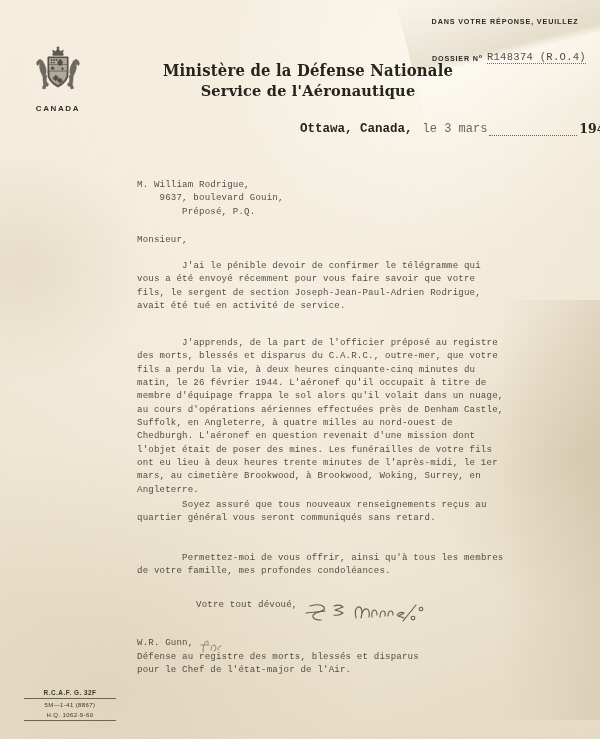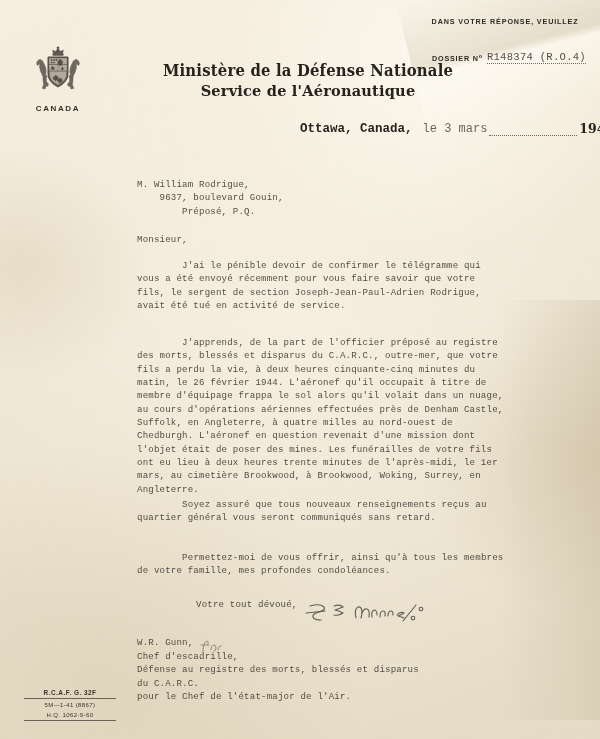--- a/index.html
+++ b/index.html
@@ -398,23 +398,21 @@
           <path d="M4 15 q0 -10 4 -11 q2 0 1 3"></path>
           <path d="M2 8 L10 8"></path>
           <path d="M12 13 q0 -5 3 -5 q2 0 2 3 q0 3 -2 3"></path>
           <path d="M19 13 q0 -4 3 -4"></path>
         </g>
       </svg>
     </div>
 
     <div class="sig-lines">
       <div class="sig-line">W.R. Gunn,</div>
-      <div class="sig-line">Chef d'escadrille,</div>
       <div class="sig-line">Défense au registre des morts, blessés et disparus</div>
-      <div class="sig-line">du C.A.R.C.</div>
       <div class="sig-line">pour le Chef de l'état-major de l'Air.</div>
     </div>
 
     <div id="footer-codes">
       <div class="fc-top">R.C.A.F. G. 32F</div>
       <div class="fc-mid">5M—1-41 (8867)</div>
       <div class="fc-bot fc-rule-bottom">H.Q. 1062-9-60</div>
     </div>
 
   </div>

